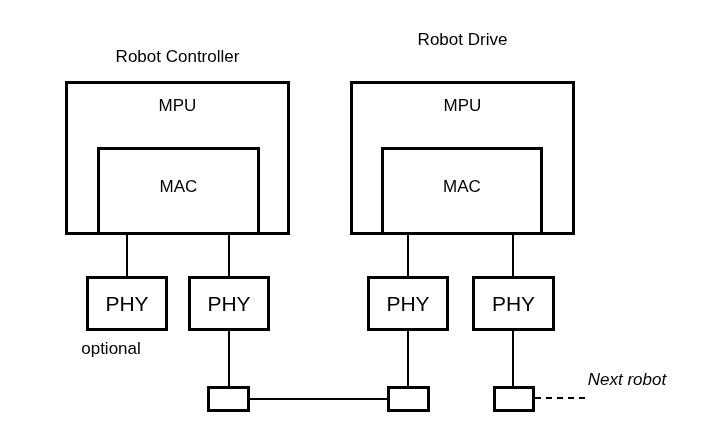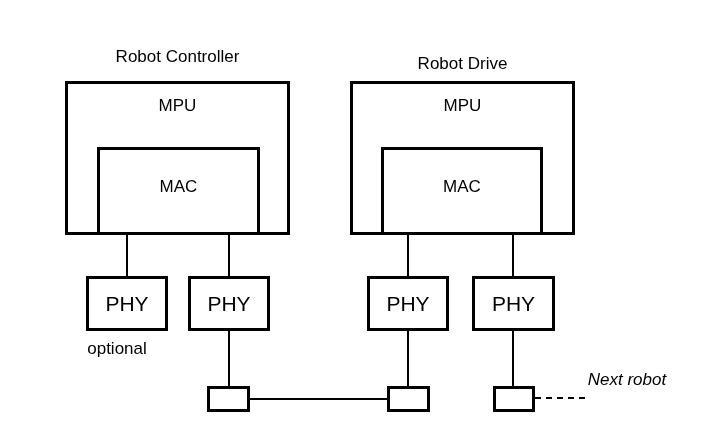--- a/index.html
+++ b/index.html
@@ -48,21 +48,21 @@
     border-top: 2px dashed #000000;
   }
   .multiline { line-height: 25px; }
 </style>
 </head>
 <body>
 
 <div class="canvas">
 
   <div class="label" style="left:65px; top:45px; width:225px;">Robot Controller</div>
-  <div class="label" style="left:350px; top:52px; width:225px;">Robot Drive</div>
+  <div class="label" style="left:350px; top:28px; width:225px;">Robot Drive</div>
 
   <div class="box" style="left:65px; top:81px; width:225px; height:154px;"></div>
   <div class="label" style="left:65px; top:94px; width:225px;">MPU</div>
   <div class="box" style="left:97px; top:147px; width:163px; height:88px;"></div>
   <div class="label" style="left:97px; top:175px; width:163px;">MAC</div>
 
   <div class="box" style="left:350px; top:81px; width:225px; height:154px;"></div>
   <div class="label" style="left:350px; top:94px; width:225px;">MPU</div>
   <div class="box" style="left:381px; top:147px; width:162px; height:88px;"></div>
   <div class="label" style="left:381px; top:175px; width:162px;">MAC</div>
@@ -78,21 +78,21 @@
   <div class="box phy" style="left:188px; top:276px; width:82px; height:55px;">
     <span>PHY</span>
   </div>
   <div class="box phy" style="left:367px; top:276px; width:82px; height:55px;">
     <span>PHY</span>
   </div>
   <div class="box phy" style="left:472px; top:276px; width:83px; height:55px;">
     <span>PHY</span>
   </div>
 
-  <div class="label" style="left:76px; top:337px; width:82px;">optional</div>
+  <div class="label" style="left:70px; top:337px; width:82px;">optional</div>
 
   <div class="vline" style="left:228px; top:331px; height:55px;"></div>
   <div class="vline" style="left:407px; top:331px; height:55px;"></div>
   <div class="vline" style="left:512px; top:331px; height:55px;"></div>
 
   <div class="box" style="left:207px; top:386px; width:43px; height:26px;"></div>
   <div class="box" style="left:387px; top:386px; width:43px; height:26px;"></div>
   <div class="box" style="left:493px; top:386px; width:42px; height:26px;"></div>
 
   <div class="hline" style="left:250px; top:398px; width:137px;"></div>

